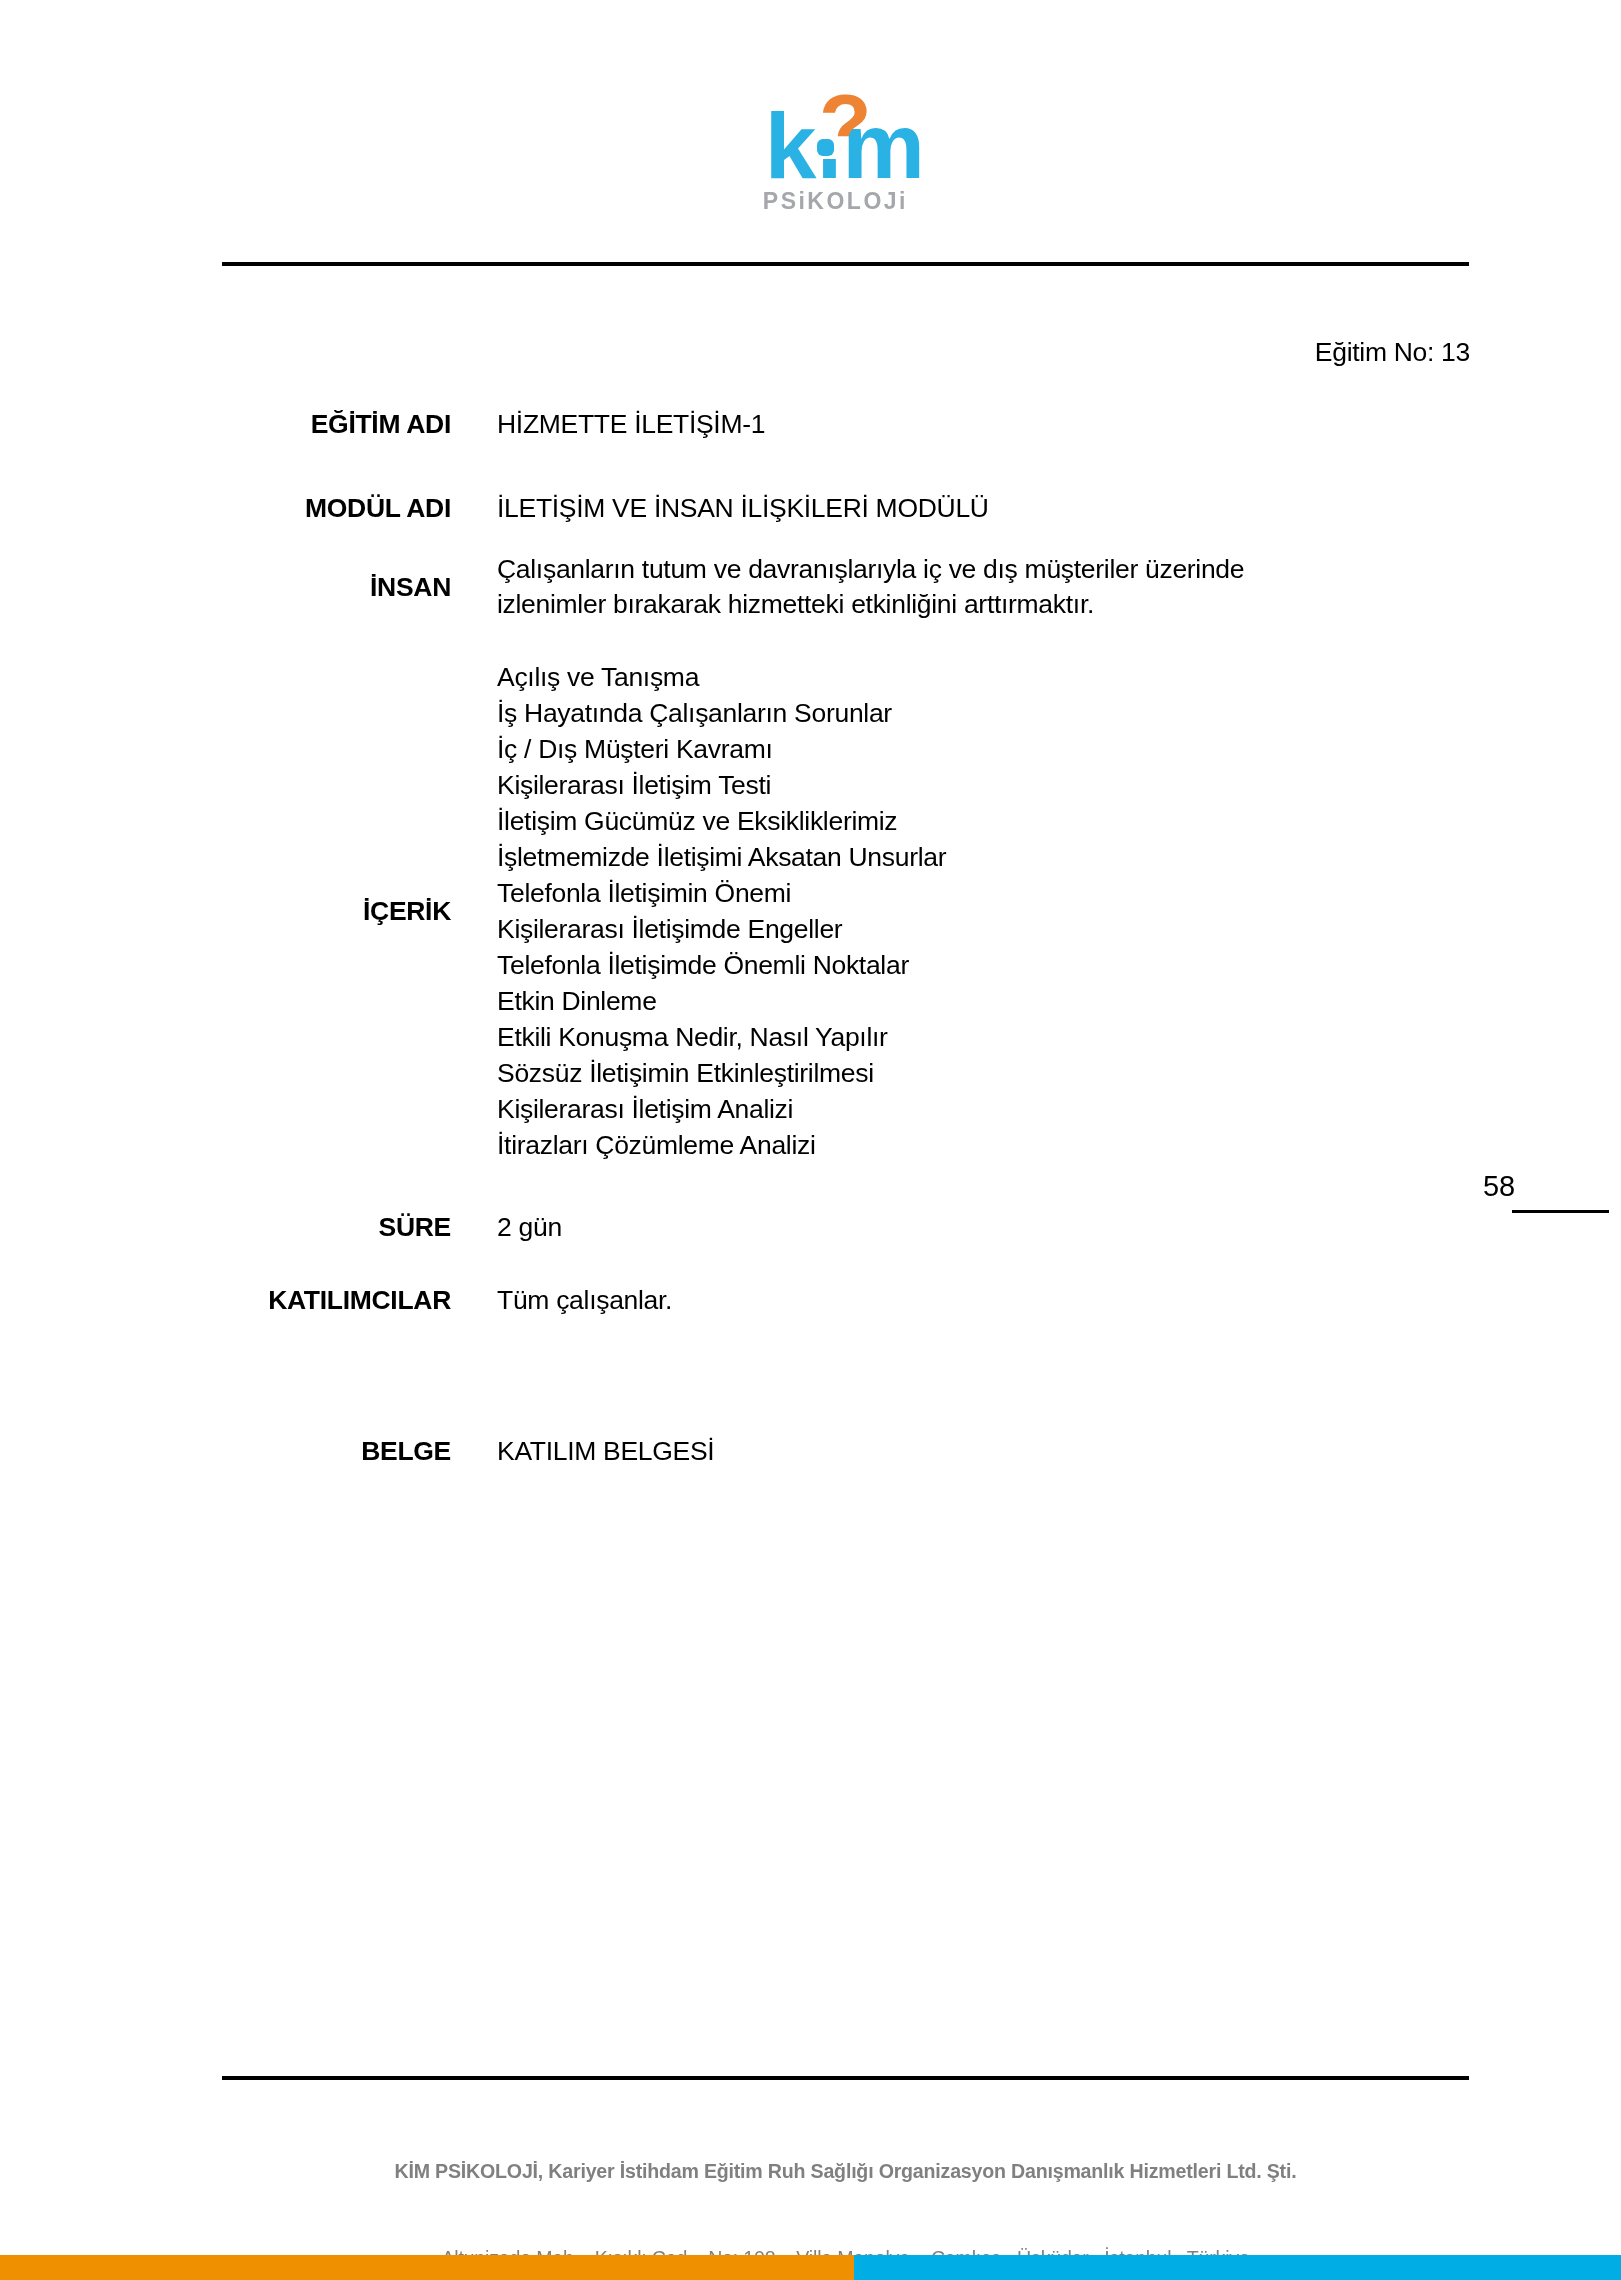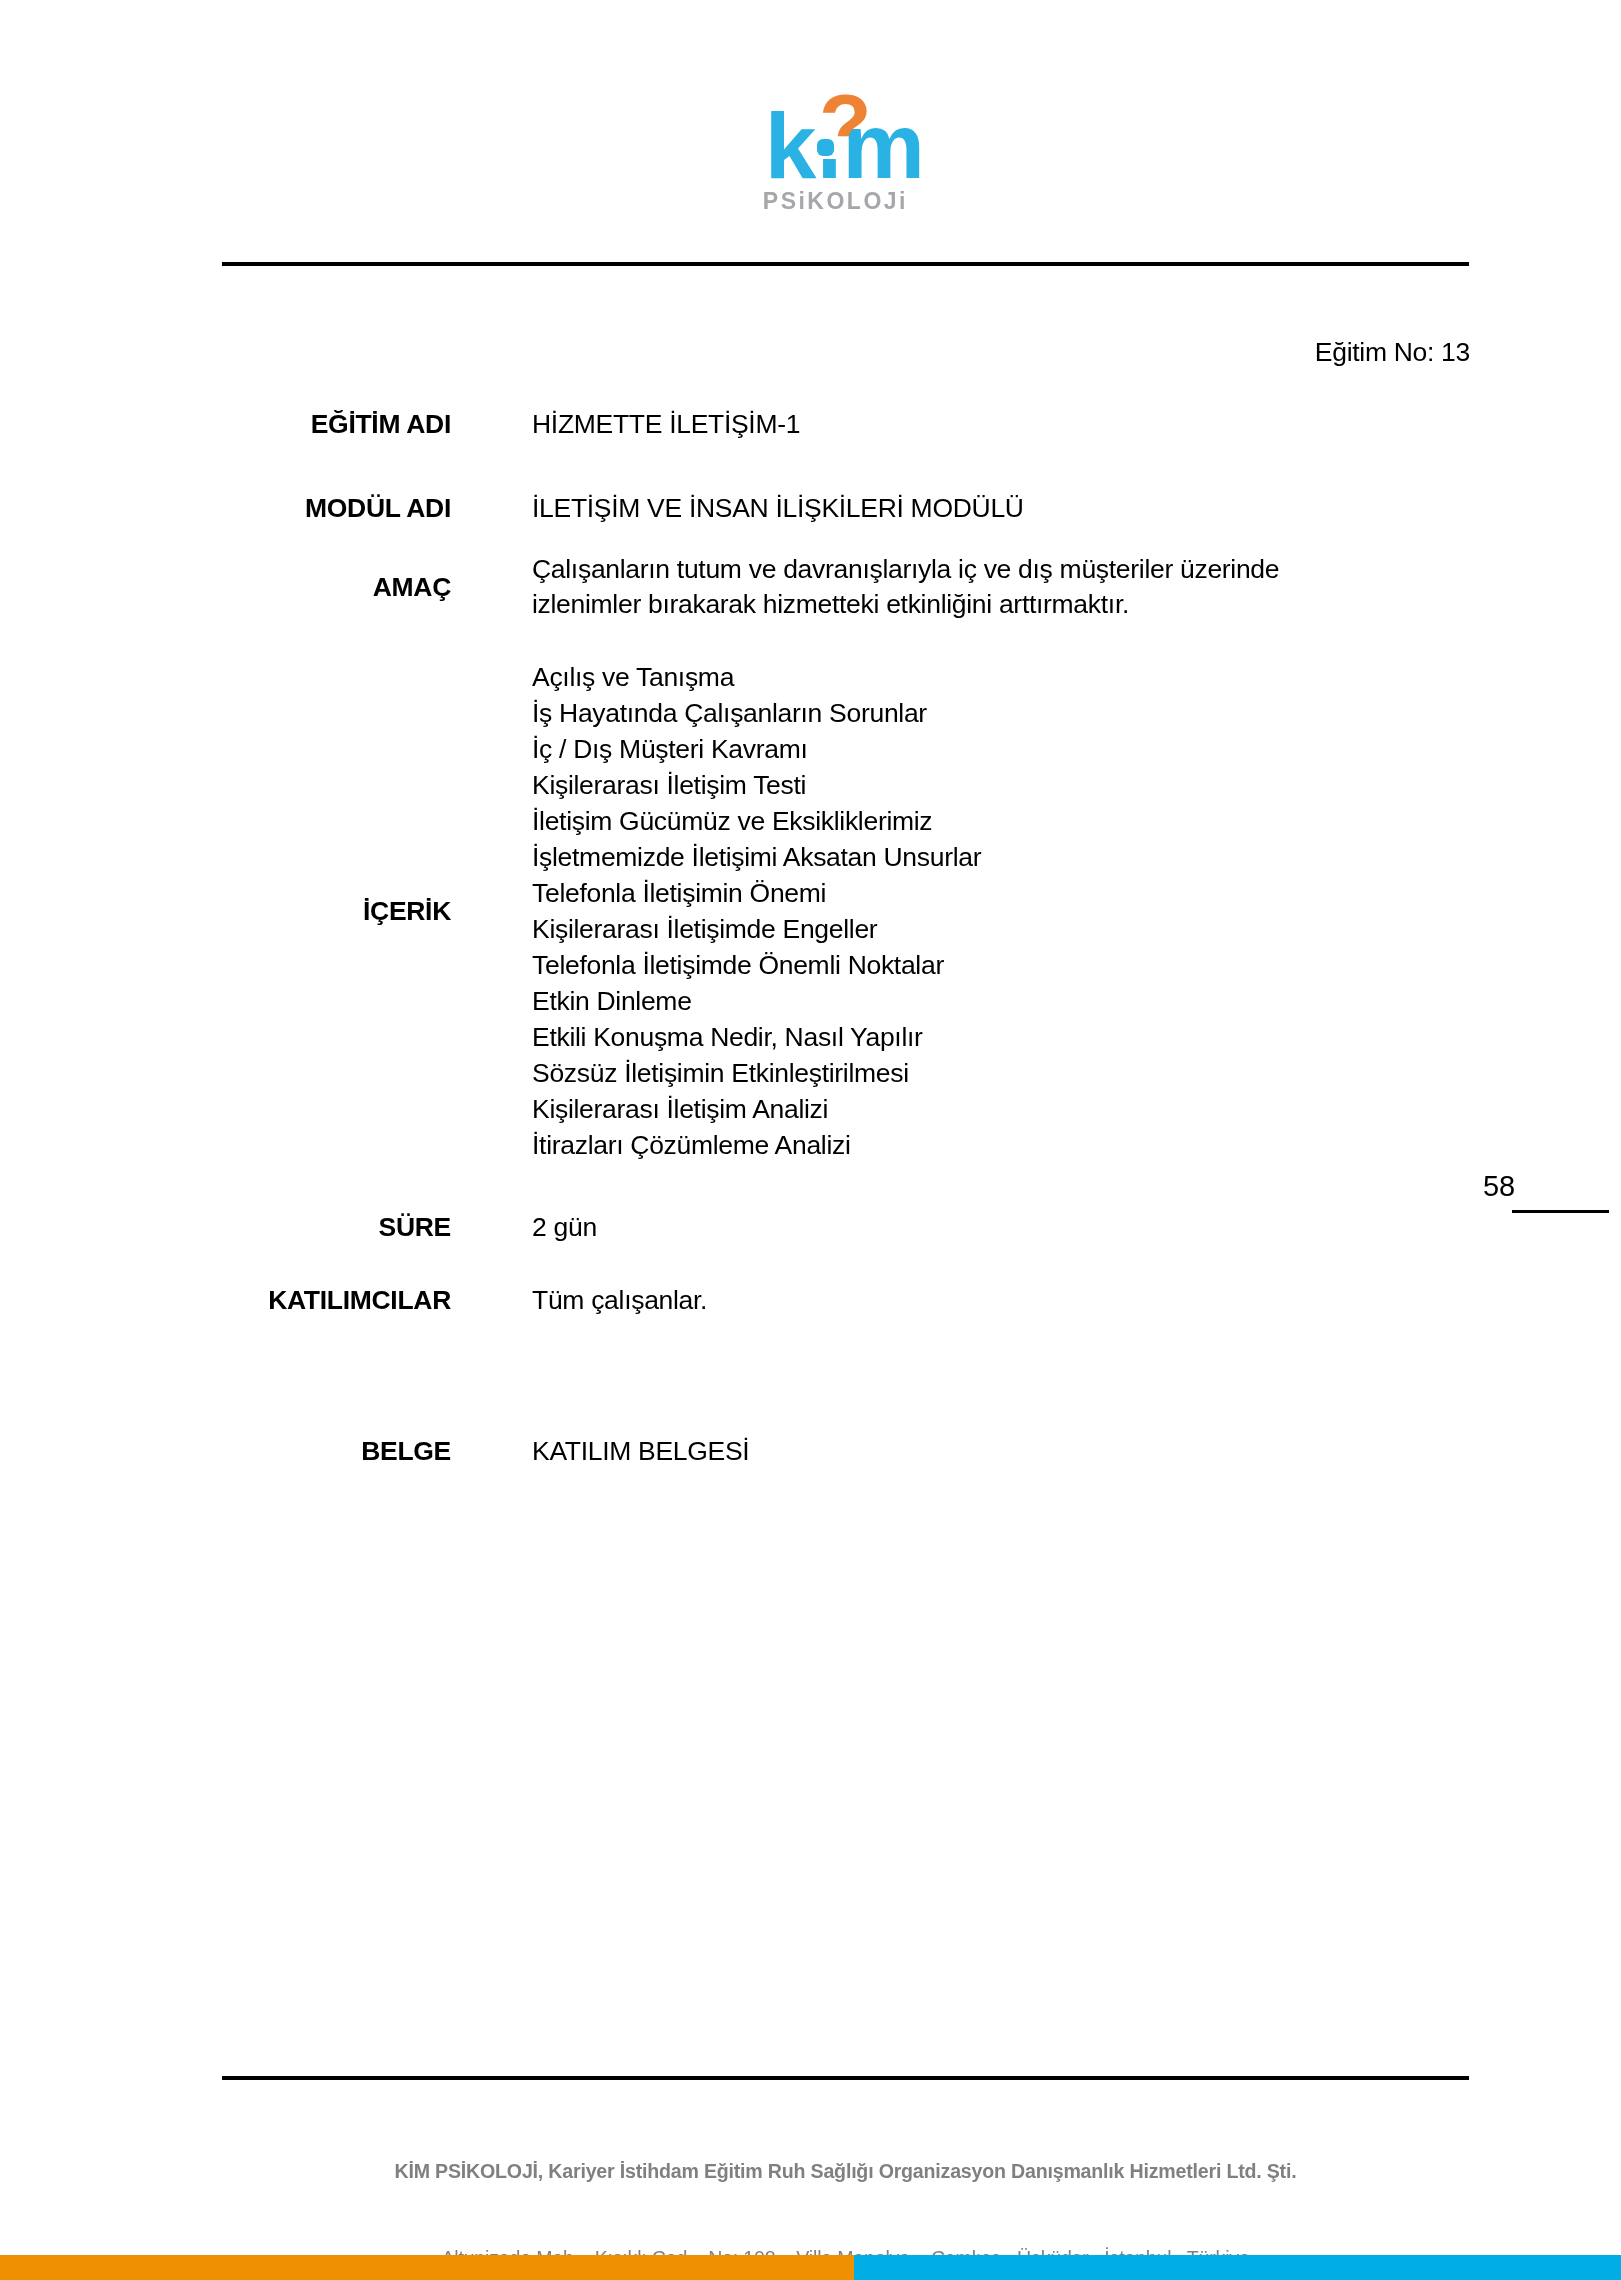--- a/index.html
+++ b/index.html
@@ -53,21 +53,21 @@
     font-size:26.5px; letter-spacing:-0.3px;
   }
 
   
   .row {
     position:absolute; left:0; width:1621px;
     display:flex; align-items:center;
     font-size:26.5px; letter-spacing:-0.3px; line-height:35px;
   }
   .row .lbl { width:451px; text-align:right; font-weight:bold; flex:none; }
-  .row .val { margin-left:81px; max-width:828px; }
+  .row .val { margin-left:46px; max-width:828px; }
   .row-egitim      { top:407px; }
   .row-modul       { top:491px; }
   .row-amac        { top:552px; }
   .row-icerik      { top:659px; }
   .row-sure        { top:1210px; }
   .row-katilimcilar{ top:1283px; }
   .row-belge       { top:1434px; }
   .icerik-list .item { line-height:36px; }
 
   
@@ -102,21 +102,21 @@
     <div class="lbl">EĞİTİM ADI</div>
     <div class="val">HİZMETTE İLETİŞİM-1</div>
   </div>
 
   <div class="row row-modul">
     <div class="lbl">MODÜL ADI</div>
     <div class="val">İLETİŞİM VE İNSAN İLİŞKİLERİ MODÜLÜ</div>
   </div>
 
   <div class="row row-amac">
-    <div class="lbl">AMAÇ</div>
+    <div class="lbl">İNSAN</div>
     <div class="val">Çalışanların tutum ve davranışlarıyla iç ve dış müşteriler üzerinde izlenimler bırakarak hizmetteki etkinliğini arttırmaktır.</div>
   </div>
 
   <div class="row row-icerik">
     <div class="lbl">İÇERİK</div>
     <div class="val icerik-list">
       <div class="item">Açılış ve Tanışma</div>
       <div class="item">İş Hayatında Çalışanların Sorunlar</div>
       <div class="item">İç / Dış Müşteri Kavramı</div>
       <div class="item">Kişilerarası İletişim Testi</div>

